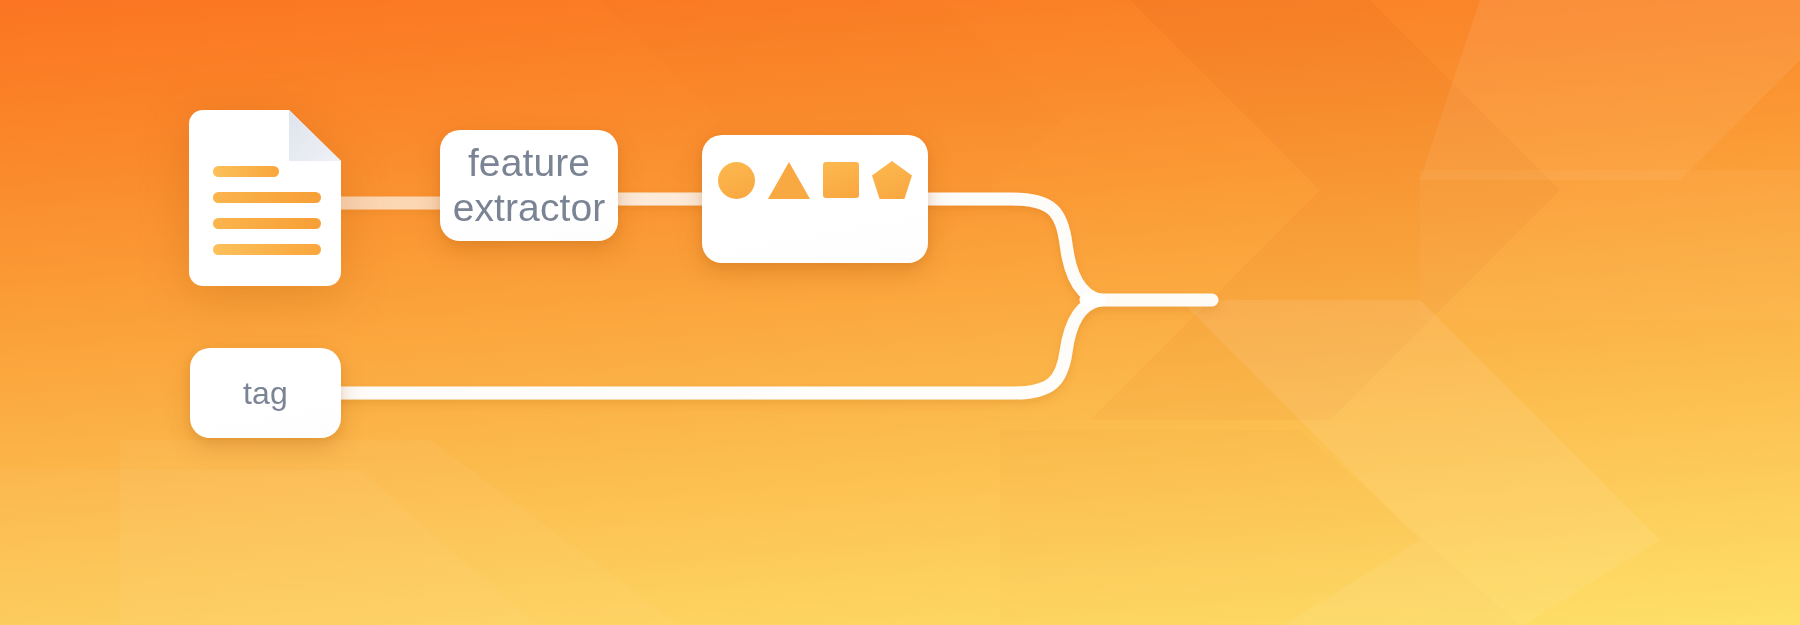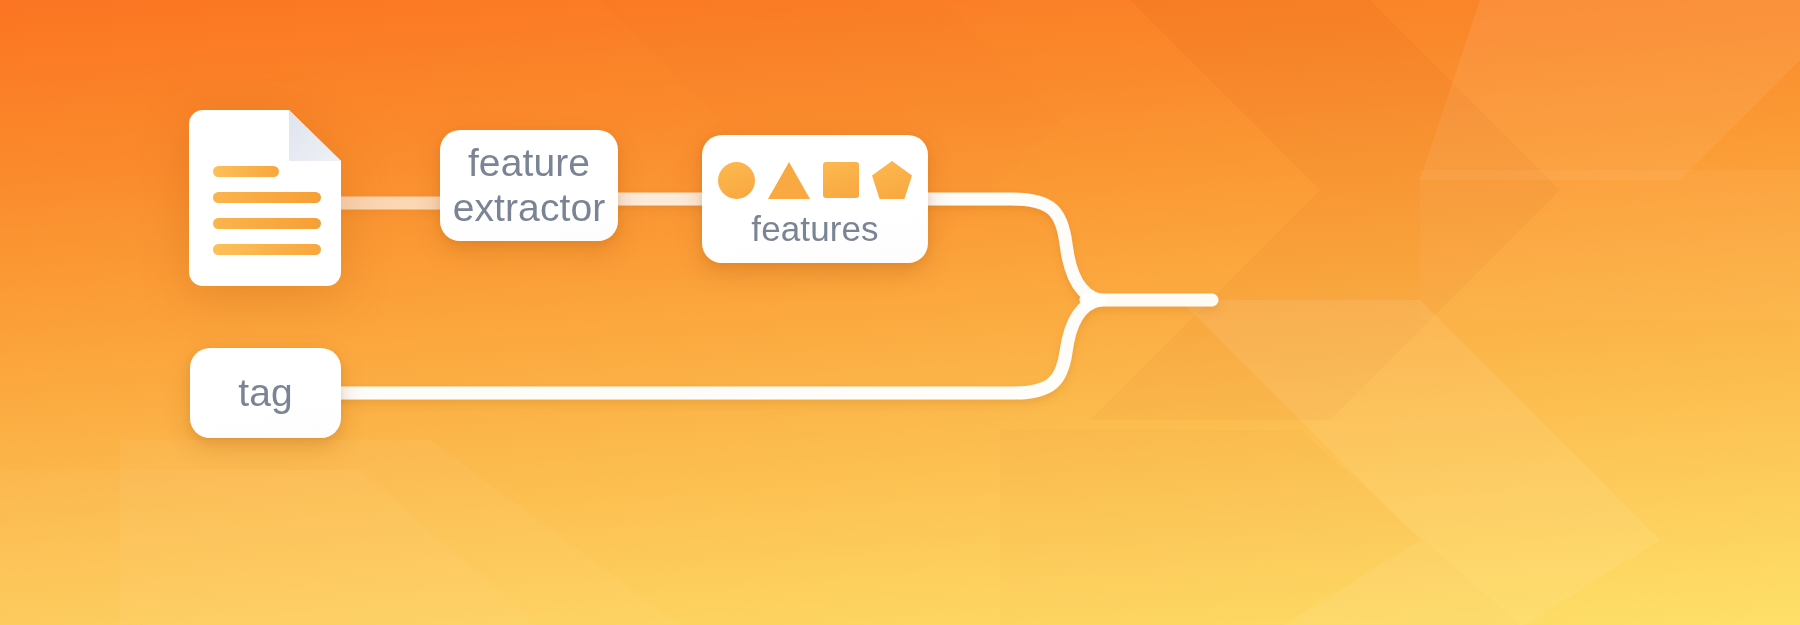--- a/index.html
+++ b/index.html
@@ -38,21 +38,21 @@
     white-space:pre-line;
   }
 
   #card-extractor{left:440px;top:130px;width:178px;height:111px;border-radius:20px;}
   #card-features{left:702px;top:135px;width:226px;height:128px;border-radius:20px;
     flex-direction:column;justify-content:flex-start;padding-top:0;}
   #card-tag{left:190px;top:348px;width:151px;height:90px;border-radius:20px;}
   #card-ml{left:1200px;top:213px;width:179px;height:164px;border-radius:20px;}
 
   #card-ml .txt{font-size:36px;line-height:1.25;}
-  #card-tag .txt{font-size:39px;}
+  #card-tag .txt{font-size:32px;}
   #card-features .shapes{
     display:flex;align-items:center;justify-content:center;gap:13px;
     height:62px;margin-top:14px;
   }
   #card-features .flabel{font-size:35px;color:#7b8494;margin-top:-2px;}
 
   
   .sh{display:block;}
   .sh-circle{width:37px;height:37px;border-radius:50%;
     background:linear-gradient(160deg,#fcb94f 0%,#f9a640 100%);}
@@ -150,21 +150,20 @@
 extractor</div>
   </div>
 
   <div class="card" id="card-features">
     <div class="shapes">
       <span class="sh sh-circle"></span>
       <span class="sh sh-tri"></span>
       <span class="sh sh-sq"></span>
       <span class="sh sh-pent"></span>
     </div>
-    <div class="flabel">features</div>
   </div>
 
   <div class="card" id="card-tag">
     <div class="txt">tag</div>
   </div>
 
 
 </div>
 
 </body></html>

